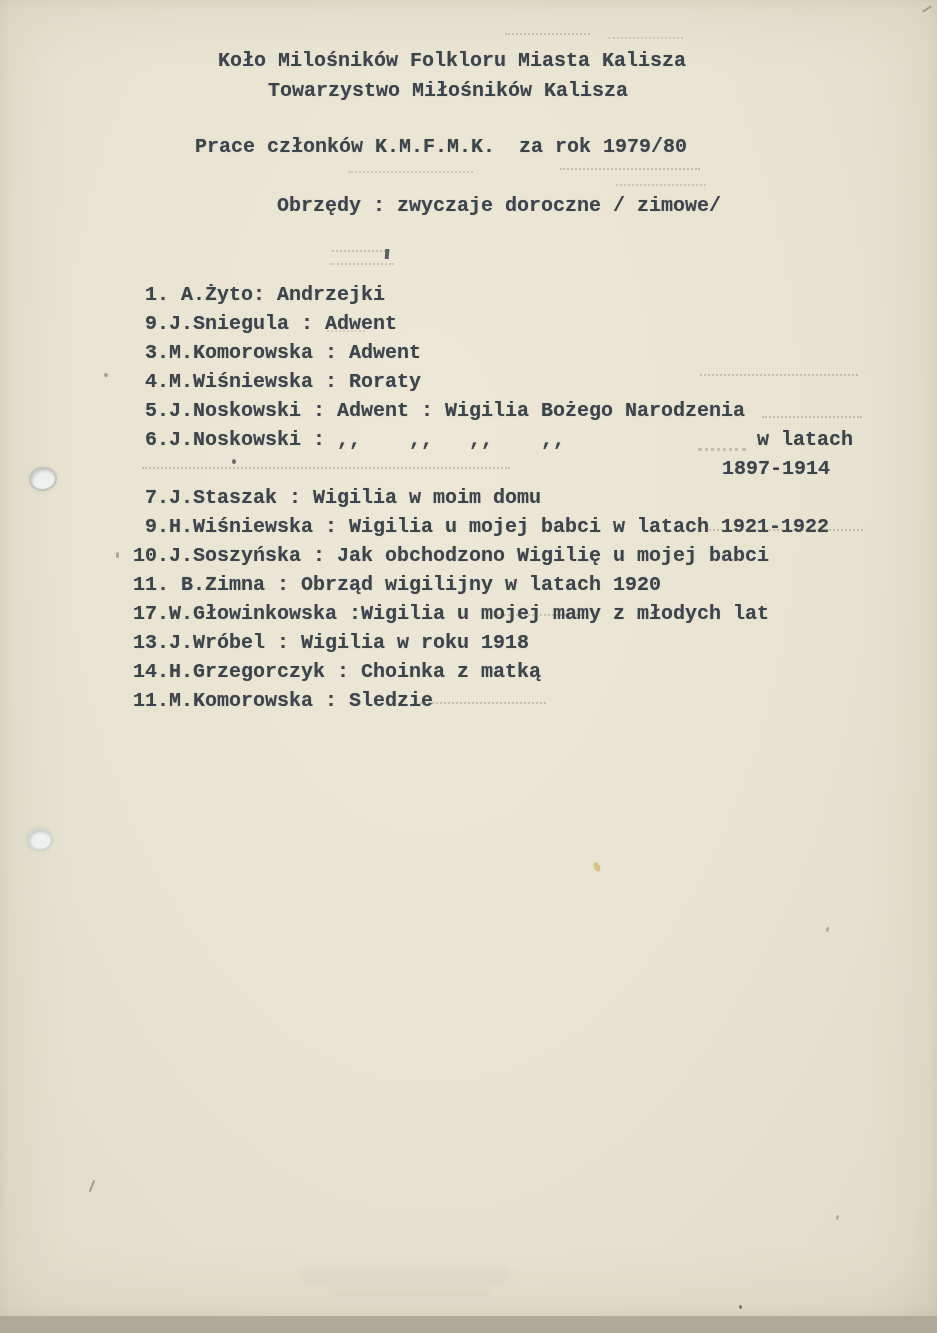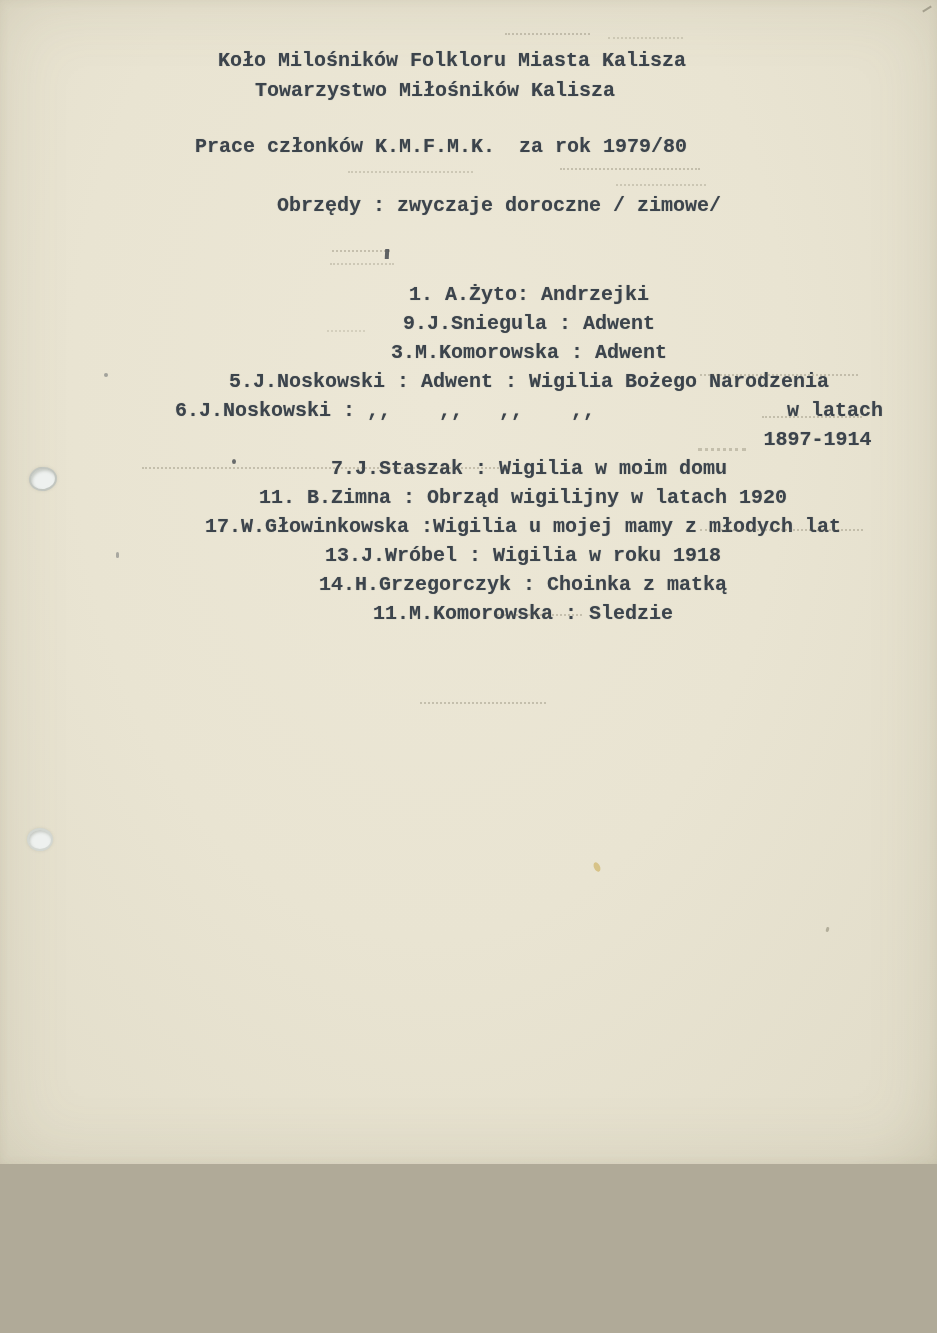--- a/index.html
+++ b/index.html
@@ -3,40 +3,39 @@
 <meta charset="utf-8">
 <style>
   html,body{margin:0;padding:0;}
   body{
     width:937px;height:1333px;
     font-family:"Liberation Mono","DejaVu Sans Mono",monospace;
     background:#b0aa98;
   }
   .page{
     position:relative;
-    width:937px;height:1164px;
+    width:937px;height:1316px;
     overflow:hidden;
     background:radial-gradient(ellipse at 46% 34%, #ece7d6 0%, #e9e4d2 50%, #e2ddca 92%, #dcd7c3 100%);
     box-shadow:inset 0 0 70px rgba(120,110,82,.16), inset 0 0 10px rgba(120,110,82,.10);
   }
   .tline{
     position:absolute;
     white-space:pre;
     font-size:20px;
     line-height:29px;
     font-weight:700;
     color:#3c444c;
     text-shadow:0 0 1px rgba(60,68,76,.45);
     letter-spacing:0;
   }
   .list{
     position:absolute;
     left:133px;top:280px;
     width:780px;
-    text-align:center;
   }
   .list .row{
     white-space:pre;
     font-size:20px;
     line-height:29px;
     font-weight:700;
     color:#3c444c;
     text-shadow:0 0 1px rgba(60,68,76,.45);
   }
   .list .row.year{margin-left:589px;}
@@ -63,32 +62,35 @@
 </style>
 </head>
 <body>
 
 <div class="page">
 
   <div class="hole h1"></div>
   <div class="hole h2"></div>
 
   <div class="tline" style="left:218px;top:46px">Koło Milośników Folkloru Miasta Kalisza</div>
-  <div class="tline" style="left:255px;top:76px">Towarzystwo Miłośników Kalisza</div>
+  <div class="tline" style="left:268px;top:76px">Towarzystwo Miłośników Kalisza</div>
   <div class="tline" style="left:195px;top:132px">Prace członków K.M.F.M.K.  za rok 1979/80</div>
   <div class="tline" style="left:277px;top:191px">Obrzędy : zwyczaje doroczne / zimowe/</div>
 
   <div class="list">
     <div class="row"> 1. A.Żyto: Andrzejki</div>
     <div class="row"> 9.J.Sniegula : Adwent</div>
     <div class="row"> 3.M.Komorowska : Adwent</div>
+    <div class="row"> 4.M.Wiśniewska : Roraty</div>
     <div class="row"> 5.J.Noskowski : Adwent : Wigilia Bożego Narodzenia</div>
     <div class="row"> 6.J.Noskowski : ,,    ,,   ,,    ,,                w latach</div>
     <div class="row year">1897-1914</div>
     <div class="row"> 7.J.Staszak : Wigilia w moim domu</div>
+    <div class="row"> 9.H.Wiśniewska : Wigilia u mojej babci w latach 1921-1922</div>
+    <div class="row">10.J.Soszyńska : Jak obchodzono Wigilię u mojej babci</div>
     <div class="row">11. B.Zimna : Obrząd wigilijny w latach 1920</div>
     <div class="row">17.W.Głowinkowska :Wigilia u mojej mamy z młodych lat</div>
     <div class="row">13.J.Wróbel : Wigilia w roku 1918</div>
     <div class="row">14.H.Grzegorczyk : Choinka z matką</div>
     <div class="row">11.M.Komorowska : Sledzie</div>
   </div>
 
   <div class="smudge" style="left:505px;top:33px;width:85px"></div>
   <div class="smudge" style="left:608px;top:37px;width:75px;opacity:.7"></div>
   <div class="smudge" style="left:348px;top:171px;width:125px;opacity:.8"></div>

